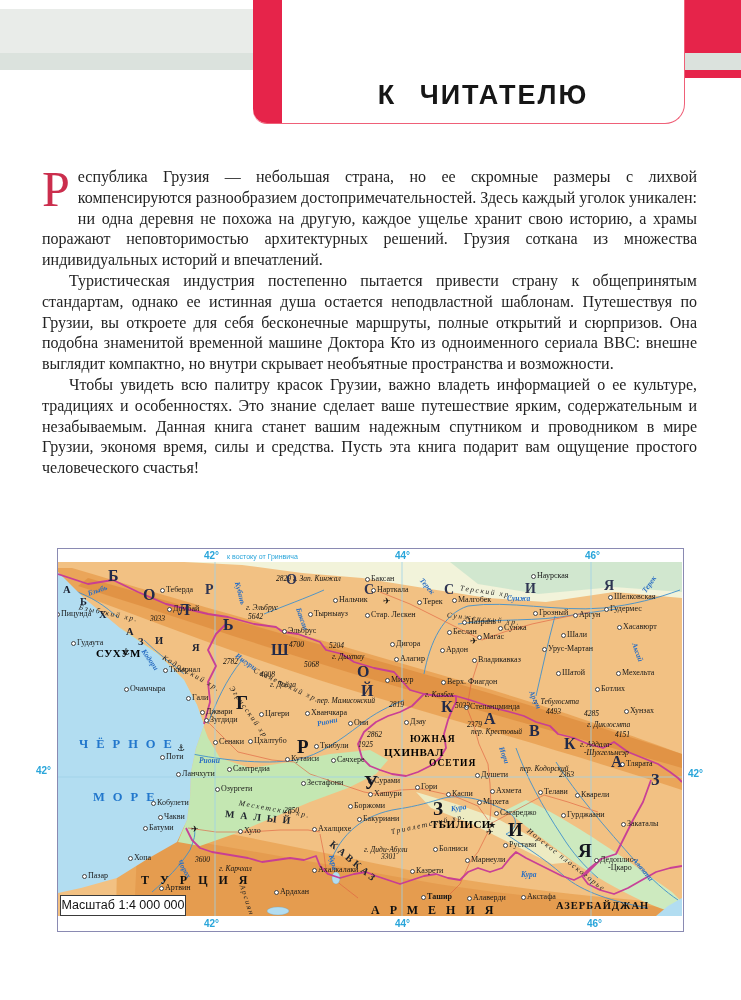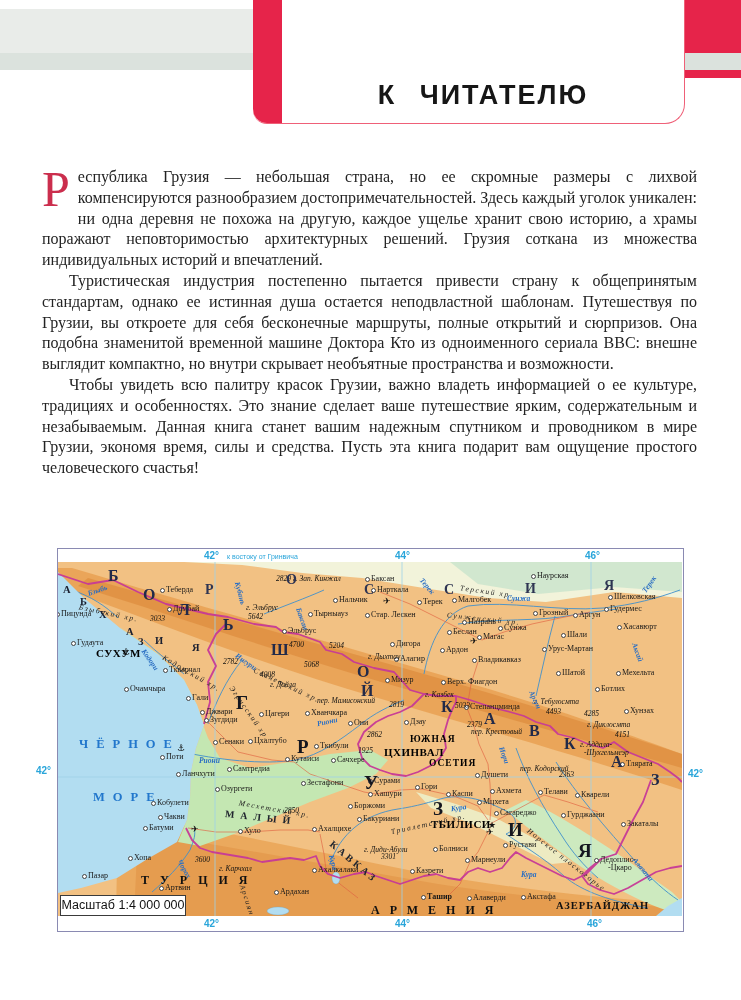--- a/index.html
+++ b/index.html
@@ -228,40 +228,40 @@
           <div class="lbl cap" style="left: 326px; top: 190px; transform: translate(0px, -50%) rotate(0deg);">ЦХИНВАЛ</div>
           <div class="lbl cap" style="left: 373px; top: 262px; transform: translate(0px, -50%) rotate(0deg);">ТБИЛИСИ</div>
           <div class="lbl osr" style="left: 352px; top: 178px; transform: translate(0px, -50%) rotate(0deg);">ЮЖНАЯ</div>
           <div class="lbl osr" style="left: 371px; top: 202px; transform: translate(0px, -50%) rotate(0deg);">ОСЕТИЯ</div>
           <div class="lbl pk" style="left: 218px; top: 17px; transform: translate(0px, -50%) rotate(0deg);">2829 г. Зап. Кинжал</div>
           <div class="lbl pk" style="left: 188px; top: 46px; transform: translate(0px, -50%) rotate(0deg);">г. Эльбрус</div>
           <div class="lbl pk" style="left: 190px; top: 55px; transform: translate(0px, -50%) rotate(0deg);">5642</div>
           <div class="lbl pk" style="left: 92px; top: 57px; transform: translate(0px, -50%) rotate(0deg);">3033</div>
           <div class="lbl pk" style="left: 165px; top: 60px; transform: translate(0px, -50%) rotate(0deg); margin-top: 40px;">2782</div>
           <div class="lbl pk" style="left: 271px; top: 84px; transform: translate(0px, -50%) rotate(0deg);">5204</div>
-          <div class="lbl pk" style="left: 274px; top: 95px; transform: translate(0px, -50%) rotate(0deg); margin-left: 36px;">г. Дыхтау</div>
+          <div class="lbl pk" style="left: 274px; top: 95px; transform: translate(0px, -50%) rotate(0deg);">г. Дыхтау</div>
           <div class="lbl pk" style="left: 231px; top: 83px; transform: translate(0px, -50%) rotate(0deg);">4700</div>
           <div class="lbl pk" style="left: 246px; top: 103px; transform: translate(0px, -50%) rotate(0deg);">5068</div>
           <div class="lbl pk" style="left: 212px; top: 123px; transform: translate(0px, -50%) rotate(0deg);">г. Дайла</div>
           <div class="lbl pk" style="left: 202px; top: 113px; transform: translate(0px, -50%) rotate(0deg);">4008</div>
           <div class="lbl pk" style="left: 259px; top: 139px; transform: translate(0px, -50%) rotate(0deg);">пер. Мамисонский</div>
           <div class="lbl pk" style="left: 331px; top: 143px; transform: translate(0px, -50%) rotate(0deg);">2819</div>
           <div class="lbl pk" style="left: 367px; top: 133px; transform: translate(0px, -50%) rotate(0deg);">г. Казбек</div>
           <div class="lbl pk" style="left: 397px; top: 144px; transform: translate(0px, -50%) rotate(0deg);">5033</div>
           <div class="lbl pk" style="left: 409px; top: 163px; transform: translate(0px, -50%) rotate(0deg);">2379</div>
           <div class="lbl pk" style="left: 413px; top: 170px; transform: translate(0px, -50%) rotate(0deg);">пер. Крестовый</div>
           <div class="lbl pk" style="left: 476px; top: 140px; transform: translate(0px, -50%) rotate(0deg);">г. Тебулосмта</div>
           <div class="lbl pk" style="left: 488px; top: 150px; transform: translate(0px, -50%) rotate(0deg);">4493</div>
           <div class="lbl pk" style="left: 526px; top: 152px; transform: translate(0px, -50%) rotate(0deg);">4285</div>
           <div class="lbl pk" style="left: 529px; top: 163px; transform: translate(0px, -50%) rotate(0deg);">г. Диклосмта</div>
           <div class="lbl pk" style="left: 557px; top: 173px; transform: translate(0px, -50%) rotate(0deg);">4151</div>
           <div class="lbl pk" style="left: 522px; top: 183px; transform: translate(0px, -50%) rotate(0deg);">г. Аддала-</div>
           <div class="lbl pk" style="left: 526px; top: 191px; transform: translate(0px, -50%) rotate(0deg);">-Шухгельмеэр</div>
           <div class="lbl pk" style="left: 309px; top: 173px; transform: translate(0px, -50%) rotate(0deg);">2862</div>
-          <div class="lbl pk" style="left: 300px; top: 189px; transform: translate(0px, -50%) rotate(0deg);">1925</div>
+          <div class="lbl pk" style="left: 300px; top: 183px; transform: translate(0px, -50%) rotate(0deg);">1925</div>
           <div class="lbl pk" style="left: 226px; top: 249px; transform: translate(0px, -50%) rotate(0deg);">2850</div>
           <div class="lbl pk" style="left: 306px; top: 288px; transform: translate(0px, -50%) rotate(0deg);">г. Диди-Абули</div>
           <div class="lbl pk" style="left: 323px; top: 295px; transform: translate(0px, -50%) rotate(0deg);">3301</div>
           <div class="lbl pk" style="left: 137px; top: 298px; transform: translate(0px, -50%) rotate(0deg);">3600</div>
           <div class="lbl pk" style="left: 161px; top: 307px; transform: translate(0px, -50%) rotate(0deg);">г. Карчхал</div>
           <div class="lbl pk" style="left: 462px; top: 207px; transform: translate(0px, -50%) rotate(0deg);">пер. Кодорский</div>
           <div class="lbl pk" style="left: 501px; top: 213px; transform: translate(0px, -50%) rotate(0deg);">2363</div>
           <div class="lbl riv" style="left: 30px; top: 32px; transform: translate(0px, -50%) rotate(-20deg);">Бзыбь</div>
           <div class="lbl riv" style="left: 85px; top: 88px; transform: translate(0px, -50%) rotate(55deg);">Кодори</div>
           <div class="lbl riv" style="left: 178px; top: 93px; transform: translate(0px, -50%) rotate(35deg);">Ингури</div>

